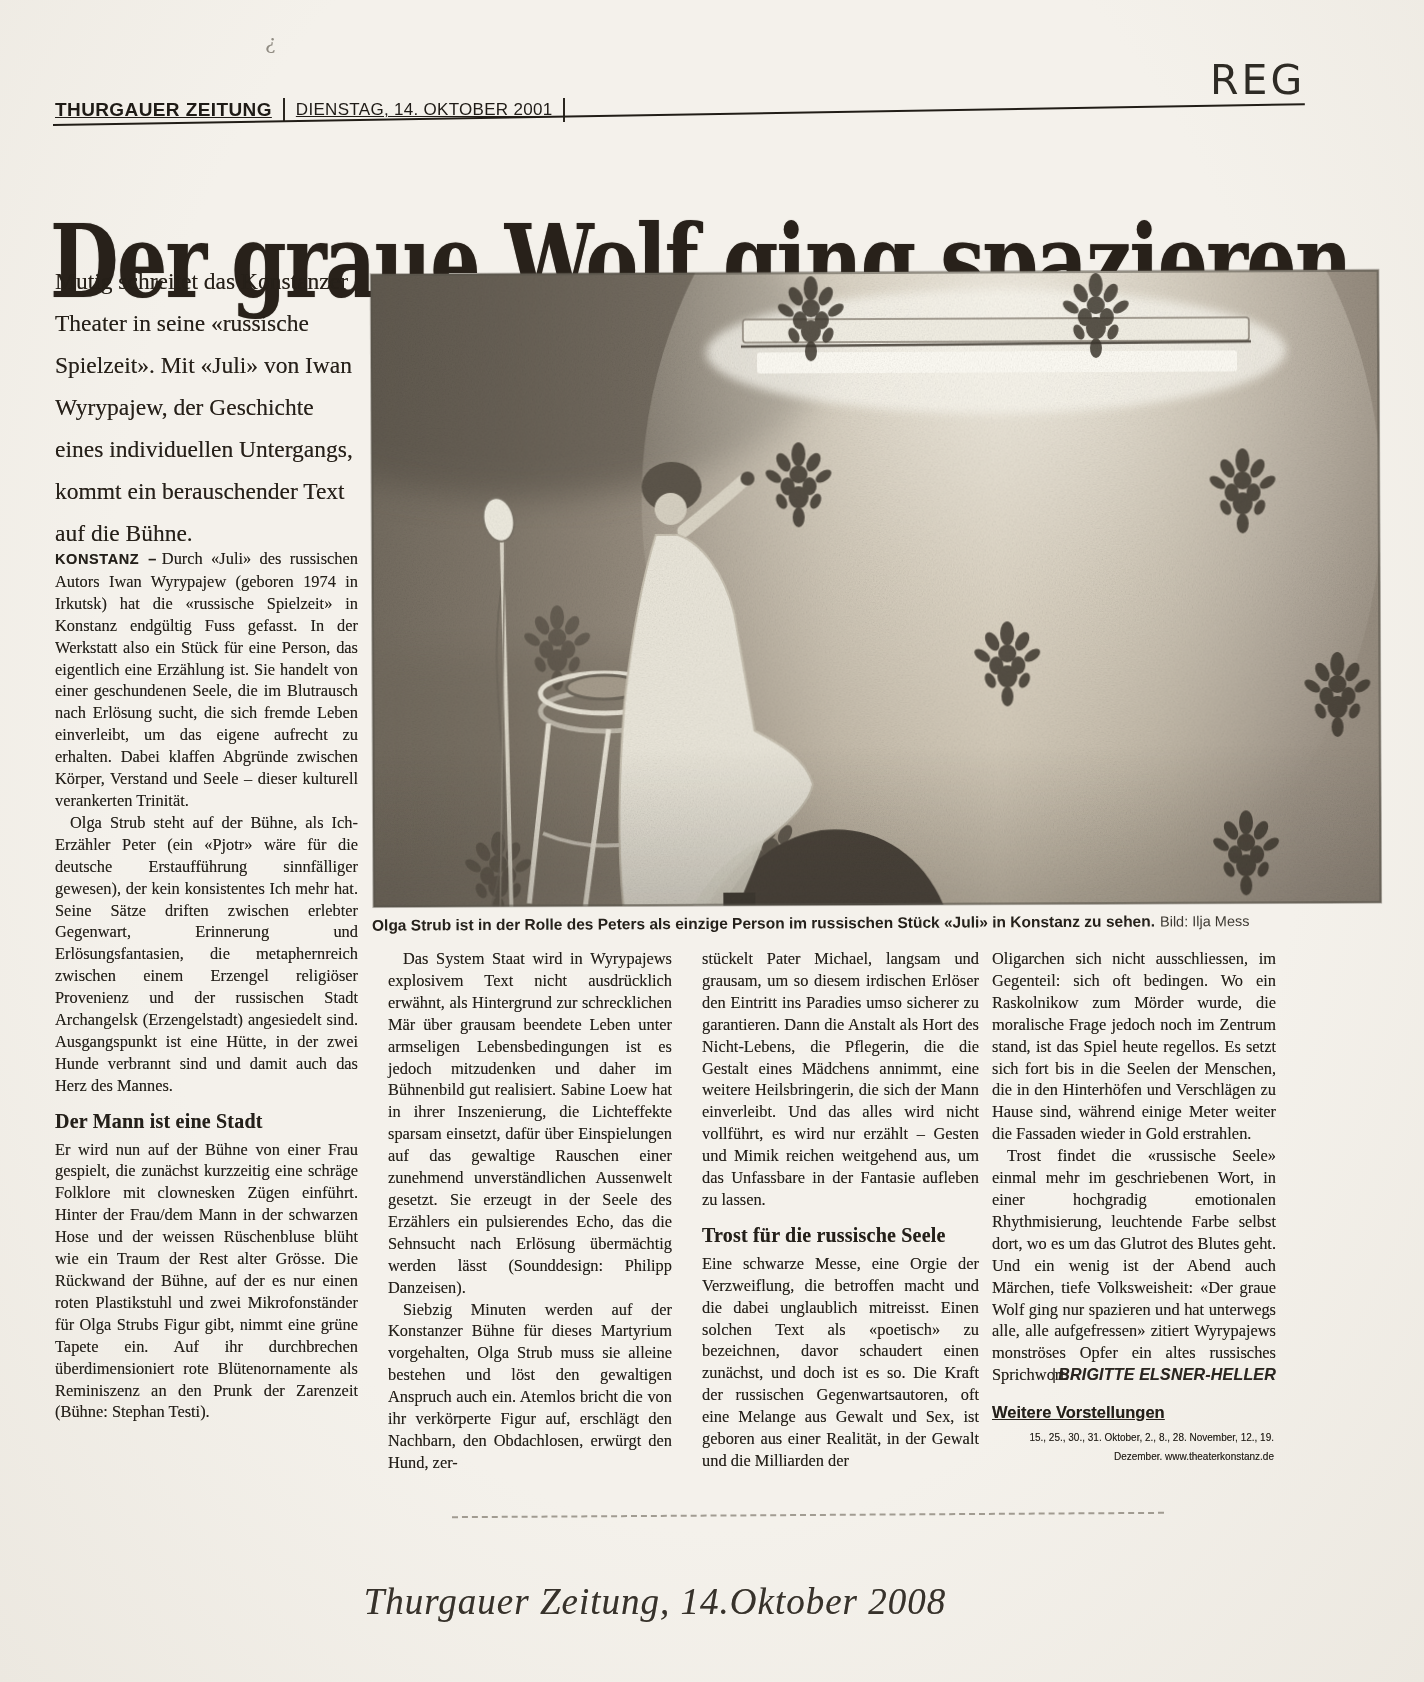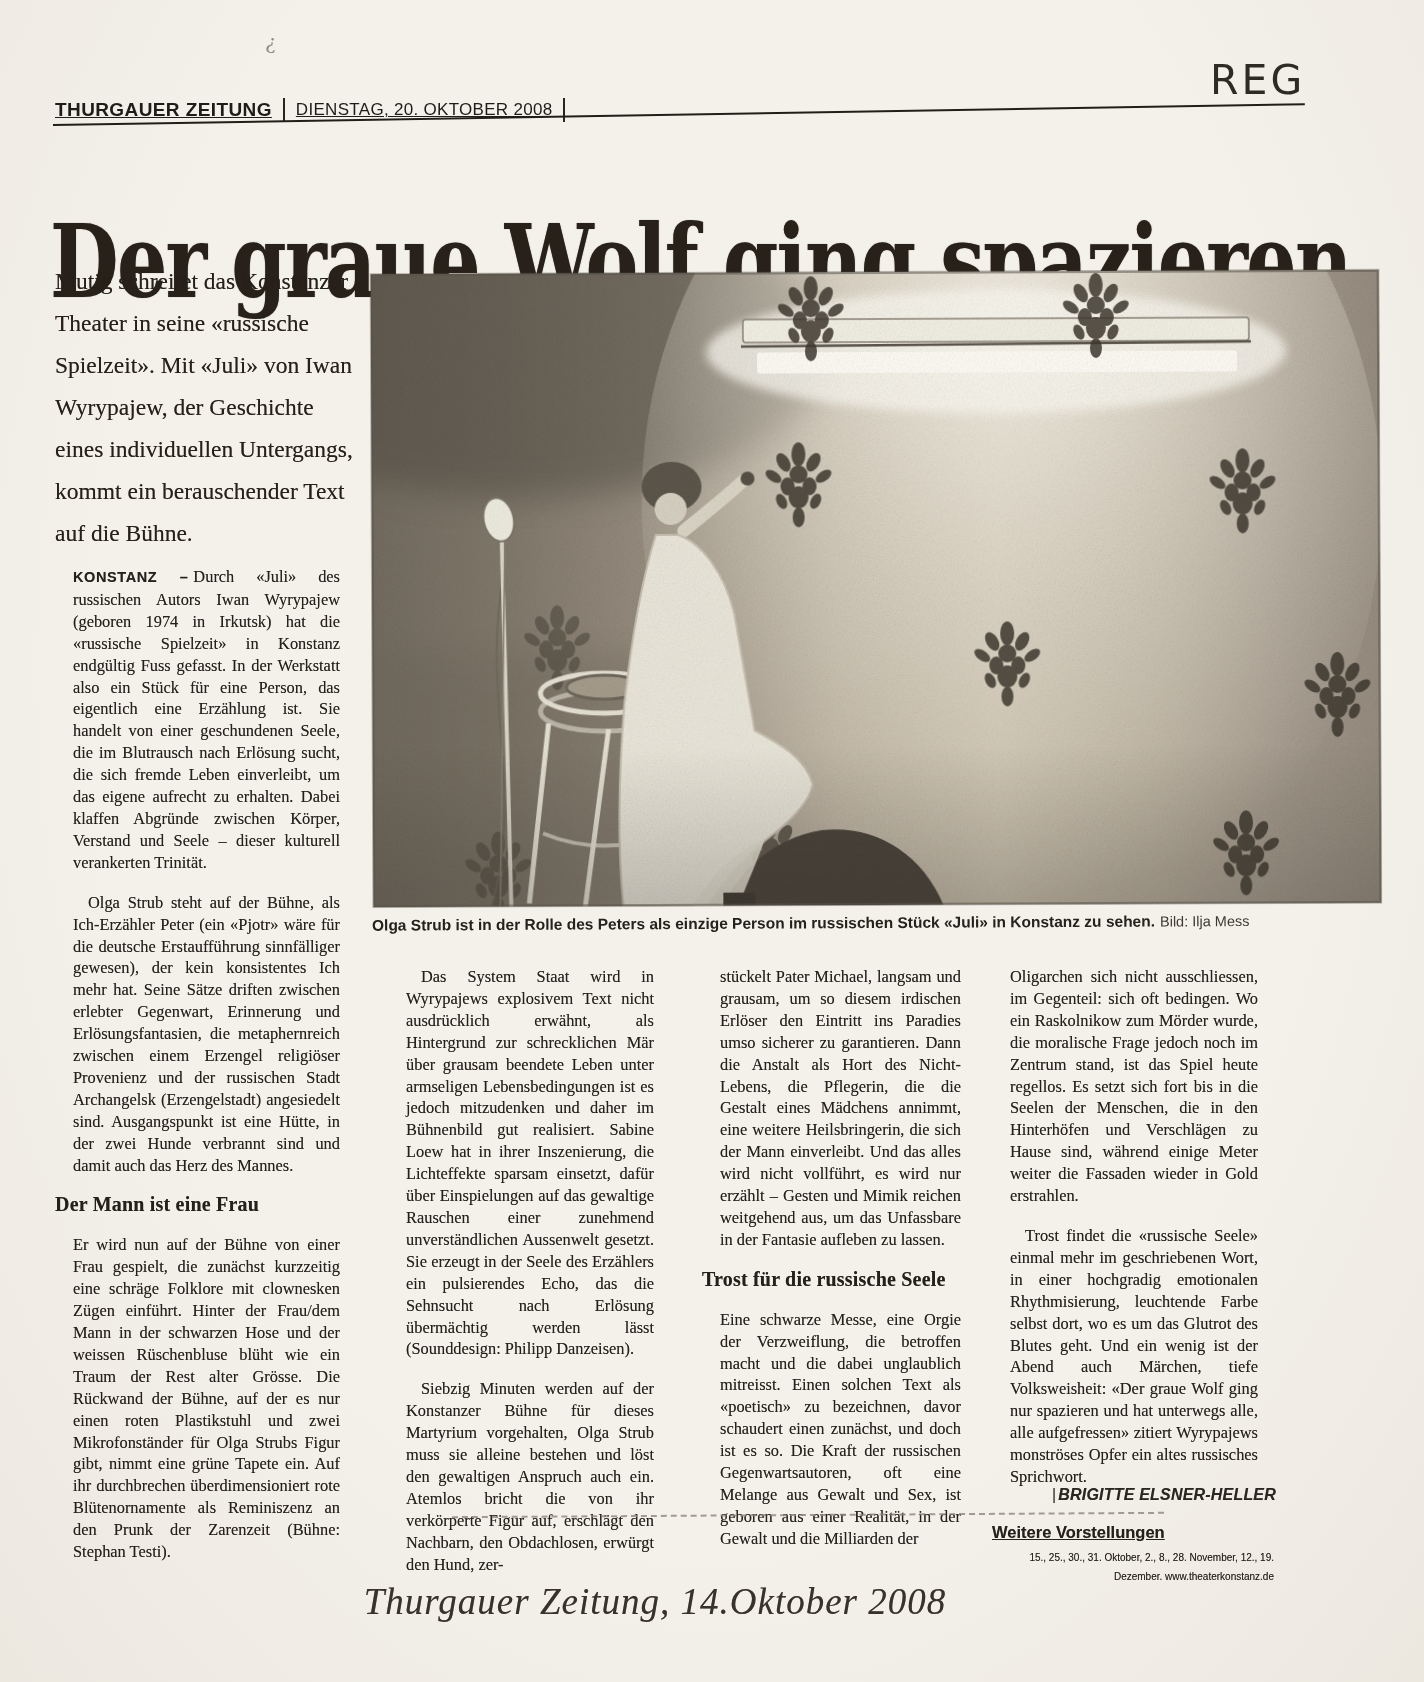--- a/index.html
+++ b/index.html
@@ -23,21 +23,21 @@
   .headline{position:absolute;left:50px;top:142px;width:1250px;
             font-family:"DejaVu Serif",serif;font-weight:700;font-size:90px;
             letter-spacing:-2px;color:#28211a;white-space:nowrap;
             transform:scaleX(.88) scaleY(1.12);transform-origin:left top;
             text-shadow:0 0 1px rgba(45,38,30,.55);}
   
   .lead{position:absolute;left:55px;top:260px;width:306px;font-size:23.5px;line-height:42px;
         color:#262019;text-shadow:0 0 .4px rgba(38,32,25,.5);}
   .col{position:absolute;font-size:16.4px;line-height:21.9px;text-align:justify;
        color:#24201a;text-shadow:0 0 .4px rgba(38,32,25,.45);hyphens:auto;}
-  .col p{margin:18px;}
+  .col p{margin:0;}
   .col p.indent{text-indent:15px;}
   .col1{left:55px;top:548px;width:303px;}
   .col2{left:388px;top:948px;width:284px;}
   .col3{left:702px;top:948px;width:277px;}
   .col4{left:992px;top:948px;width:284px;}
   .kicker{font-family:"Liberation Sans",sans-serif;font-weight:bold;font-size:14.5px;
           letter-spacing:.6px;margin-right:5px;}
   .subhead{font-weight:bold;font-size:20px;margin:14px 0 6px 0;text-align:left;
            letter-spacing:.2px;}
   
@@ -63,35 +63,35 @@
           text-shadow:0 0 .5px rgba(50,45,38,.4);}
 </style>
 </head>
 <body>
 
 <div class="page">
 
   <div class="masthead">
     <span class="paper">THURGAUER ZEITUNG</span>
     <span class="tick"></span>
-    <span class="date">DIENSTAG, 20. OKTOBER 2008</span>
+    <span class="date">DIENSTAG, 14. OKTOBER 2001</span>
     <span class="tick"></span>
   </div>
   <div class="masthead-rule"></div>
   <div class="section-label">REG</div>
   <div class="scan-artifact">¿</div>
 
   <h1 class="headline">Der graue Wolf ging spazieren</h1>
 
   <div class="lead">Mutig schreitet das Konstanzer Theater in seine «russische Spielzeit». Mit «Juli» von Iwan Wyrypajew, der Geschichte eines individuellen Untergangs, kommt ein berauschender Text auf die Bühne.</div>
 
   <div class="col col1">
     <p><span class="kicker">KONSTANZ –</span><span>Durch «Juli» des russischen Autors Iwan Wyrypajew (geboren 1974 in Irkutsk) hat die «russische Spielzeit» in Konstanz endgültig Fuss gefasst. In der Werkstatt also ein Stück für eine Person, das eigentlich eine Erzählung ist. Sie handelt von einer geschundenen Seele, die im Blutrausch nach Erlösung sucht, die sich fremde Leben einverleibt, um das eigene aufrecht zu erhalten. Dabei klaffen Abgründe zwischen Körper, Verstand und Seele – dieser kulturell verankerten Trinität.</span></p>
     <p class="indent">Olga Strub steht auf der Bühne, als Ich-Erzähler Peter (ein «Pjotr» wäre für die deutsche Erstaufführung sinnfälliger gewesen), der kein konsistentes Ich mehr hat. Seine Sätze driften zwischen erlebter Gegenwart, Erinnerung und Erlösungsfantasien, die metaphernreich zwischen einem Erzengel religiöser Provenienz und der russischen Stadt Archangelsk (Erzengelstadt) angesiedelt sind. Ausgangspunkt ist eine Hütte, in der zwei Hunde verbrannt sind und damit auch das Herz des Mannes.</p>
-    <h2 class="subhead">Der Mann ist eine Frau</h2>
+    <h2 class="subhead">Der Mann ist eine Stadt</h2>
     <p>Er wird nun auf der Bühne von einer Frau gespielt, die zunächst kurzzeitig eine schräge Folklore mit clownesken Zügen einführt. Hinter der Frau/dem Mann in der schwarzen Hose und der weissen Rüschenbluse blüht wie ein Traum der Rest alter Grösse. Die Rückwand der Bühne, auf der es nur einen roten Plastikstuhl und zwei Mikrofonständer für Olga Strubs Figur gibt, nimmt eine grüne Tapete ein. Auf ihr durchbrechen überdimensioniert rote Blütenornamente als Reminiszenz an den Prunk der Zarenzeit (Bühne: Stephan Testi).</p>
   </div>
 
   <div class="photo">
     <svg width="1008" height="633" viewBox="0 0 1008 633">
       <defs>
         <linearGradient id="wall" x1="0" y1="0" x2="1" y2="0">
           <stop offset="0" stop-color="#746c60"></stop>
           <stop offset="0.14" stop-color="#837a6d"></stop>
           <stop offset="0.30" stop-color="#9b9183"></stop>

